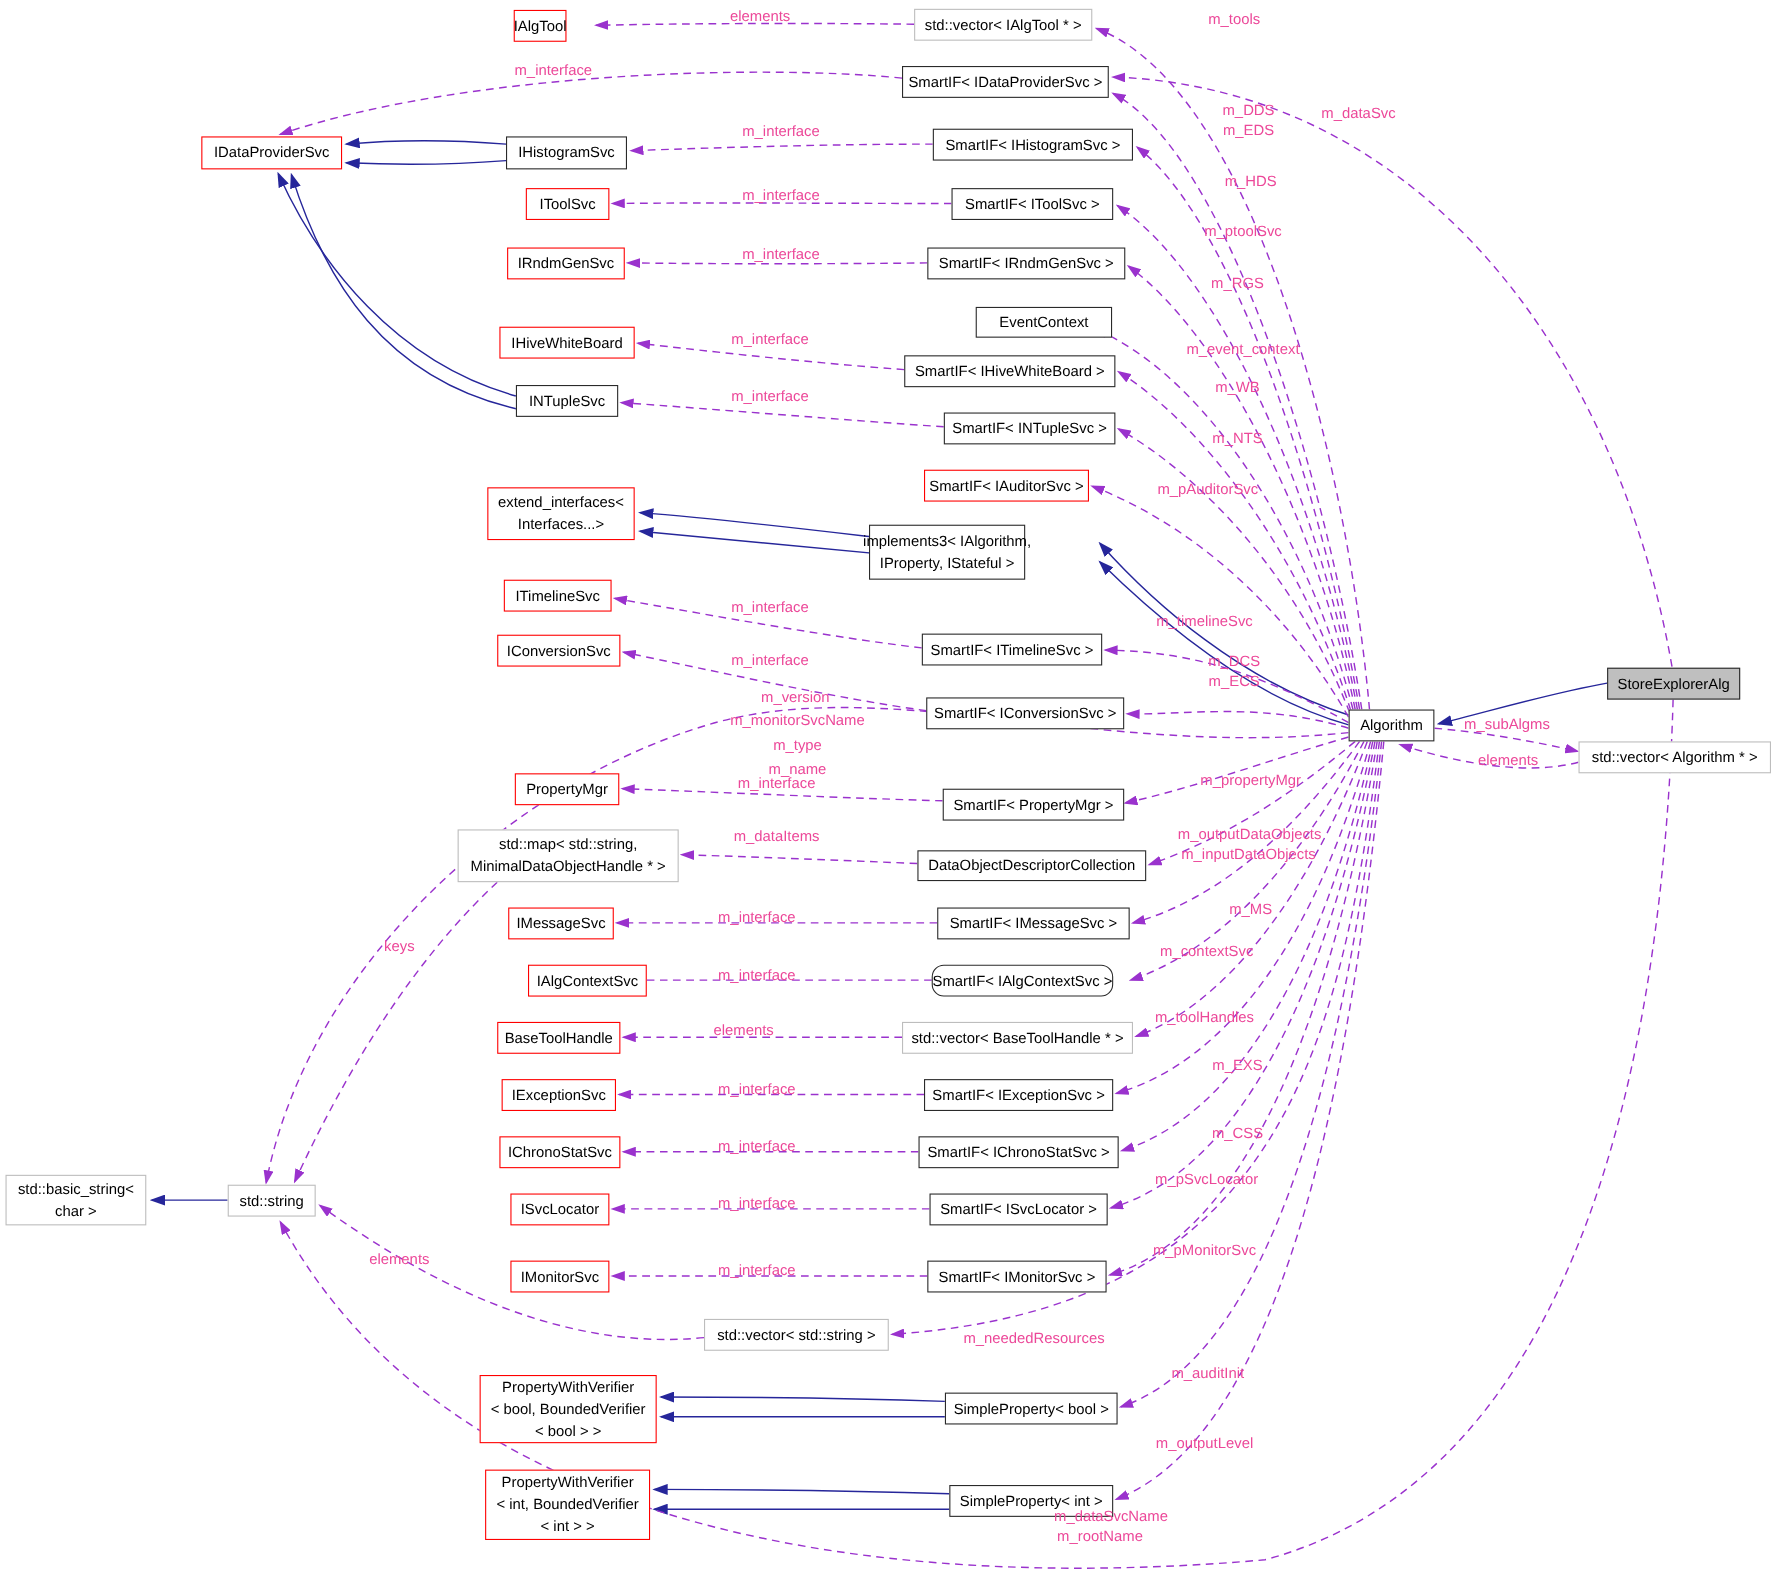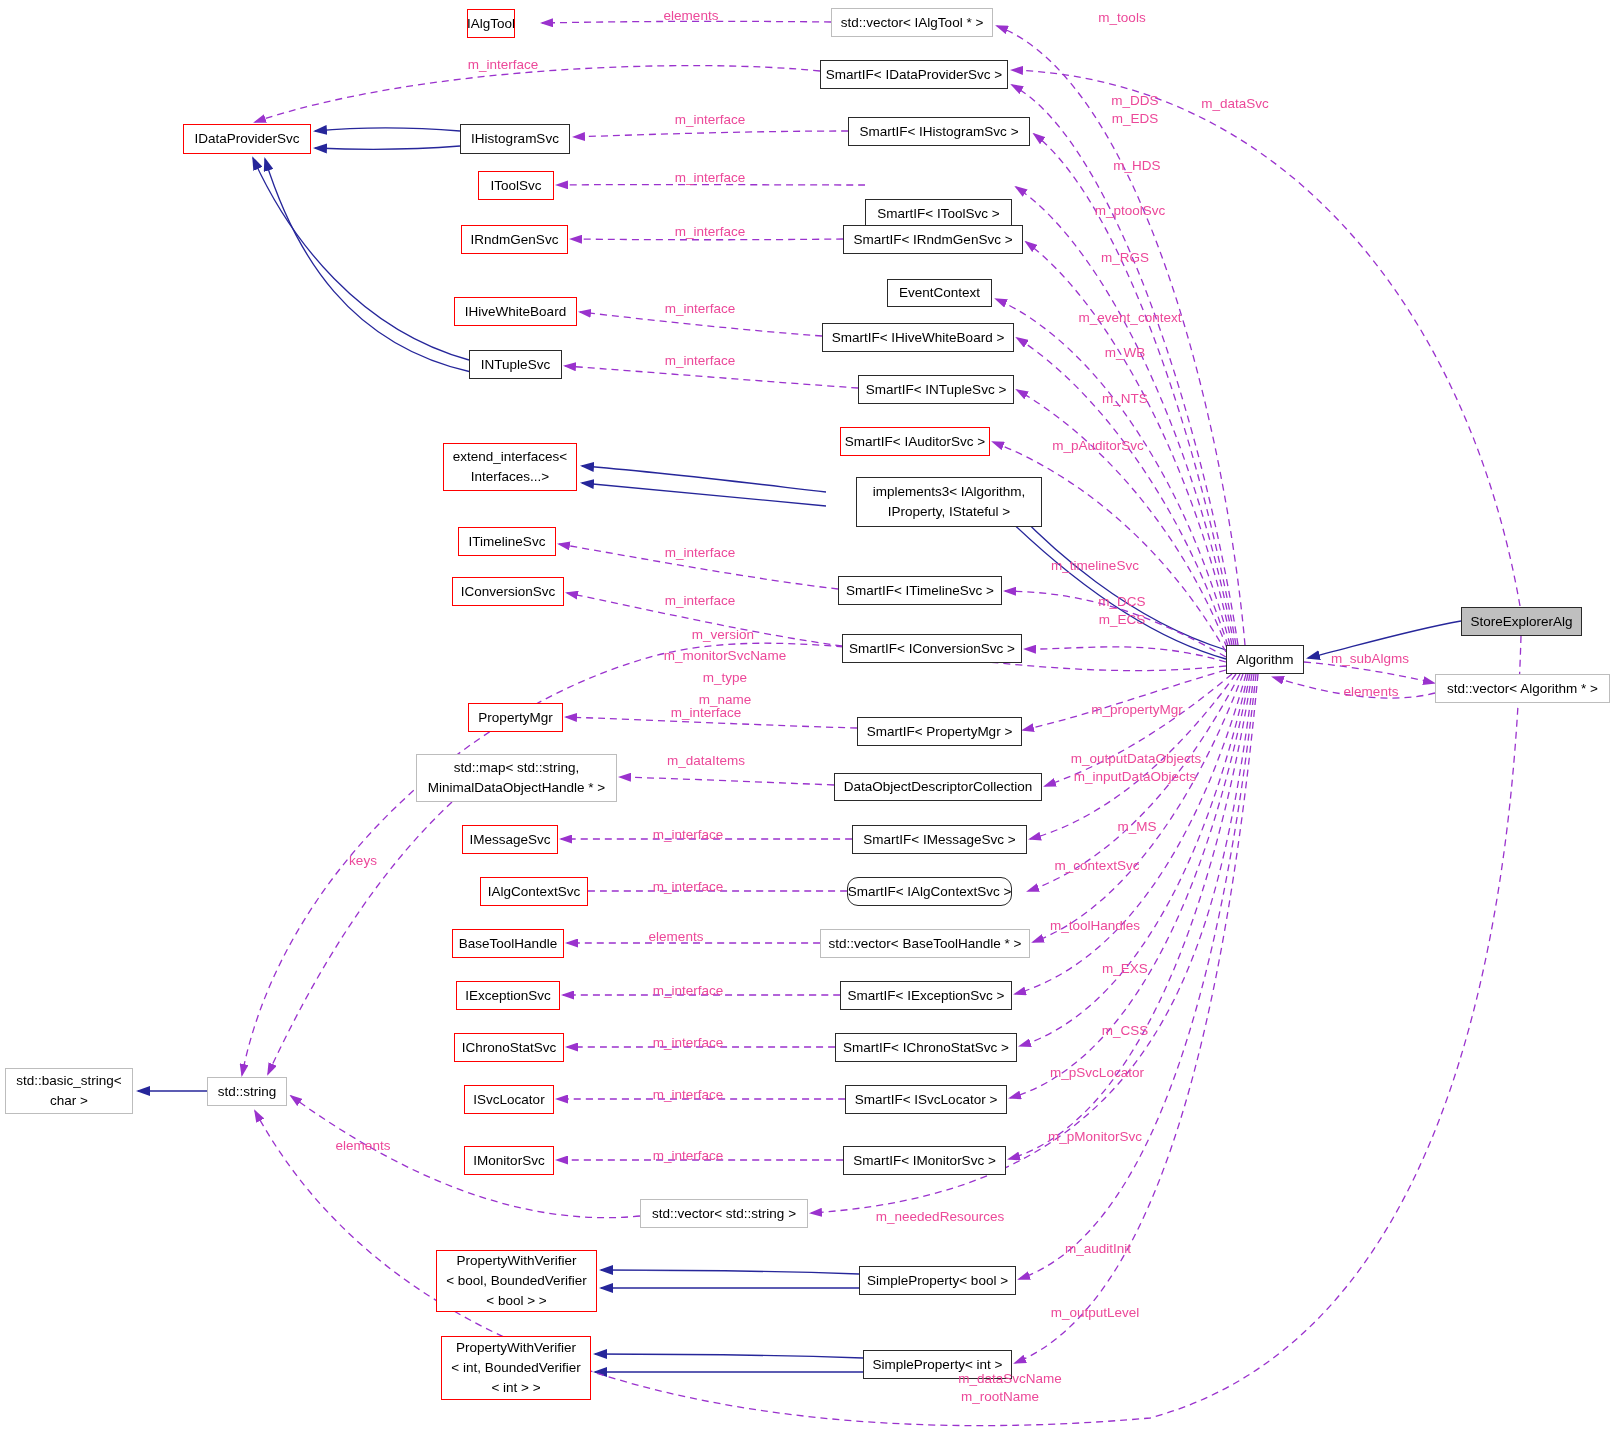--- a/index.html
+++ b/index.html
@@ -118,30 +118,30 @@
       </div>
       <div class="node black" style="left: 460px; top: 124px; width: 110px; height: 30px;">
         <span>IHistogramSvc</span>
       </div>
       <div class="node black" style="left: 848px; top: 117px; width: 182px; height: 29px;">
         <span>SmartIF&lt; IHistogramSvc &gt;</span>
       </div>
       <div class="node red" style="left: 478px; top: 171px; width: 76px; height: 29px;">
         <span>IToolSvc</span>
       </div>
-      <div class="node black" style="left: 865px; top: 171px; width: 147px; height: 29px; margin-top: 28px;">
+      <div class="node black" style="left: 865px; top: 171px; width: 147px; height: 29px;">
         <span>SmartIF&lt; IToolSvc &gt;</span>
       </div>
       <div class="node red" style="left: 461px; top: 225px; width: 107px; height: 29px;">
         <span>IRndmGenSvc</span>
       </div>
       <div class="node black" style="left: 843px; top: 225px; width: 180px; height: 29px;">
         <span>SmartIF&lt; IRndmGenSvc &gt;</span>
       </div>
-      <div class="node black" style="left: 887px; top: 279px; width: 105px; height: 28px;">
+      <div class="node black" style="left: 887px; top: 279px; width: 124px; height: 28px;">
         <span>EventContext</span>
       </div>
       <div class="node red" style="left: 454px; top: 297px; width: 123px; height: 29px;">
         <span>IHiveWhiteBoard</span>
       </div>
       <div class="node black" style="left: 822px; top: 323px; width: 192px; height: 29px;">
         <span>SmartIF&lt; IHiveWhiteBoard &gt;</span>
       </div>
       <div class="node black" style="left: 469px; top: 350px; width: 93px; height: 29px;">
         <span>INTupleSvc</span>
@@ -149,21 +149,21 @@
       <div class="node black" style="left: 858px; top: 375px; width: 156px; height: 29px;">
         <span>SmartIF&lt; INTupleSvc &gt;</span>
       </div>
       <div class="node red" style="left: 840px; top: 427px; width: 150px; height: 29px;">
         <span>SmartIF&lt; IAuditorSvc &gt;</span>
       </div>
       <div class="node red" style="left: 443px; top: 443px; width: 134px; height: 48px;">
         <span>extend_interfaces&lt;</span>
         <span>Interfaces...&gt;</span>
       </div>
-      <div class="node black" style="left: 856px; top: 477px; width: 186px; height: 50px;">
+      <div class="node black" style="left: 790px; top: 477px; width: 142px; height: 50px;">
         <span>implements3&lt; IAlgorithm,</span>
         <span>IProperty, IStateful &gt;</span>
       </div>
       <div class="node red" style="left: 458px; top: 527px; width: 98px; height: 29px;">
         <span>ITimelineSvc</span>
       </div>
       <div class="node black" style="left: 838px; top: 576px; width: 164px; height: 29px;">
         <span>SmartIF&lt; ITimelineSvc &gt;</span>
       </div>
       <div class="node red" style="left: 452px; top: 577px; width: 112px; height: 29px;">

